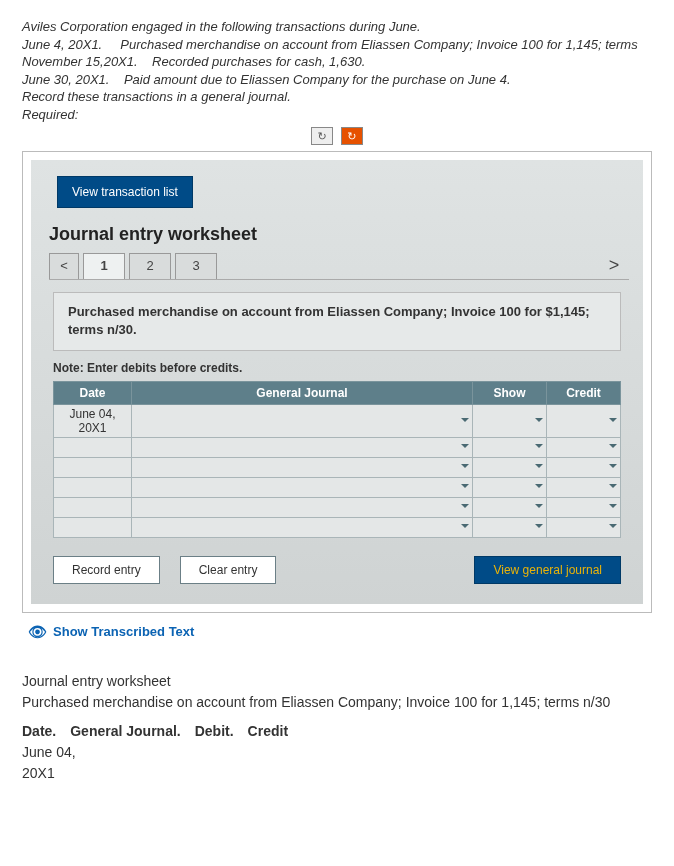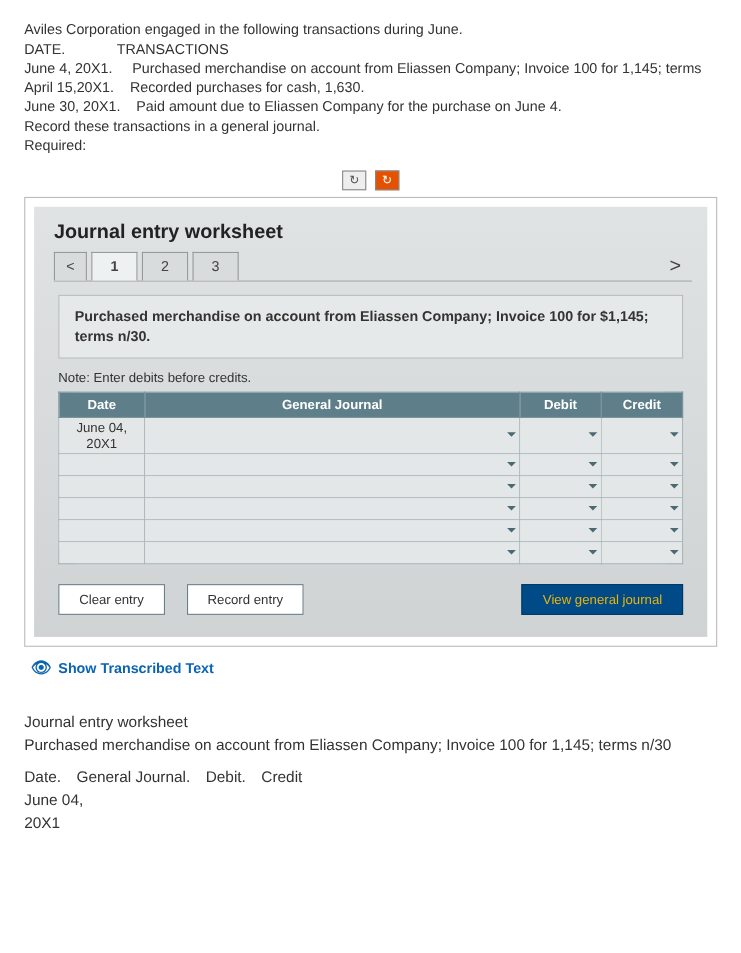--- a/index.html
+++ b/index.html
@@ -4,21 +4,21 @@
 <style>
   * { box-sizing: border-box; margin: 0; padding: 0; }
   body {
     font-family: Arial, Helvetica, sans-serif;
     font-size: 13px;
     color: #333;
     background: #fff;
     width: 674px;
     padding: 18px 22px;
   }
-  .problem-text { line-height: 1.35; margin-bottom: 14px; }
+  .problem-text { line-height: 1.35; margin-bottom: 4px; font-style: italic; }
   .problem-text p { margin: 0; }
 
   .tool-icons { text-align: center; margin-bottom: 6px; }
   .tool-icons .tool {
     display: inline-block; width: 22px; height: 18px;
     border: 1px solid #888; font-size: 11px; line-height: 16px;
     text-align: center; vertical-align: middle; margin: 0 2px;
     cursor: pointer;
   }
   .tool-refresh { background: #eee; color: #555; }
@@ -54,21 +54,21 @@
   .tab { min-width:42px; }
   .tab.active { background:#eef1f1; font-weight:bold; }
   .tab-spacer { flex:1; }
   .tab-nav.right { border:none; background:none; font-size:18px; }
 
   .desc-box {
     margin:12px 8px 10px 8px; background:#e6e9e9;
     border:1px solid #bbb; padding:10px 14px; font-weight:bold;
     color:#333; font-size:13px; line-height:1.4;
   }
-  .note { margin:6px 8px 6px 8px; font-size:12px; font-weight:normal; color:#333; }
+  .note { margin:6px 8px 6px 8px; font-size:12px; font-weight:bold; color:#333; }
 
   table.journal {
     width: calc(100% - 16px); margin:4px 8px 14px 8px;
     border-collapse:collapse; background:#e9ecec;border-radius:20px;
   }
   .journal th {
     background:#5e7f8a; color:#fff; font-size:12px;
     border:1px solid #7a949c; padding:4px 6px; font-weight:bold;
   }
   .journal td {
@@ -98,55 +98,52 @@
   .btn.primary { background:#004b87; color:#eab308; border-color:#003966; margin-left:auto; }
 
   .show-transcribed {
     color:#0b63b3; font-weight:bold; font-size:13px;
     display:flex; align-items:center; gap:6px; margin:8px 0 30px 6px;
     cursor:pointer;
   }
   .eye-icon { font-size:15px; }
 
   .transcribed { font-size:14px; line-height:1.5; }
-  .transcribed .hdr { margin-top:8px; }
+  .transcribed .hdr { margin-top:8px;font-weight:bold; }
 </style>
 </head>
 <body>
 
 <div class="problem-text">
   <p>Aviles Corporation engaged in the following transactions during June.</p>
-  <p>
-    <span>DATE.</span>&nbsp;&nbsp;&nbsp;&nbsp;&nbsp;&nbsp;&nbsp;&nbsp;&nbsp;&nbsp;&nbsp;&nbsp;
-    <span>TRANSACTIONS</span>
-  </p>
   <p>
     <span>June 4, 20X1.</span>&nbsp;&nbsp;&nbsp;&nbsp;
     <span>Purchased merchandise on account from Eliassen Company; Invoice 100 for 1,145; terms</span>
   </p>
   <p>
-    <span>April 15,20X1.</span>&nbsp;&nbsp;&nbsp;
+    <span>November 15,20X1.</span>&nbsp;&nbsp;&nbsp;
     <span>Recorded purchases for cash, 1,630.</span>
   </p>
   <p>
     <span>June 30, 20X1.</span>&nbsp;&nbsp;&nbsp;
     <span>Paid amount due to Eliassen Company for the purchase on June 4.</span>
   </p>
   <p>Record these transactions in a general journal.</p>
   <p>Required:</p>
 </div>
 
 <div class="tool-icons">
   <span class="tool tool-refresh">↻</span>
   <span class="tool tool-refresh2">↻</span>
 </div>
 
 <div class="panel">
   <div class="worksheet-bg">
 
+    <div class="vtl-btn">View transaction list</div>
 
     <div class="wk-title">
       <span>Journal entry worksheet</span>
     </div>
 
     <div class="tabbar">
       <div class="tab-nav">&lt;</div>
       <div class="tab active">1</div>
       <div class="tab">2</div>
       <div class="tab">3</div>
@@ -156,21 +153,21 @@
 
     <div class="desc-box">Purchased merchandise on account from Eliassen Company; Invoice 100 for $1,145; terms n/30.</div>
 
     <div class="note">Note: Enter debits before credits.</div>
 
     <table class="journal">
       <thead>
         <tr>
           <th class="col-date">Date</th>
           <th class="col-gj">General Journal</th>
-          <th class="col-dc">Debit</th>
+          <th class="col-dc">Show</th>
           <th class="col-dc">Credit</th>
         </tr>
       </thead>
       <tbody>
         <tr>
           <td>
             <div>June 04,</div>
             <div>20X1</div>
           </td>
           <td class="sel"></td>
@@ -204,22 +201,22 @@
         <tr>
           <td></td>
           <td class="sel"></td>
           <td class="sel"></td>
           <td class="sel"></td>
         </tr>
       </tbody>
     </table>
 
     <div class="btn-row">
+      <div class="btn">Record entry</div>
       <div class="btn">Clear entry</div>
-      <div class="btn">Record entry</div>
       <div class="btn primary">View general journal</div>
     </div>
 
   </div>
 </div>
 
 <div class="show-transcribed">
   <span class="eye-icon">👁</span>
   <span>Show Transcribed Text</span>
 </div>

